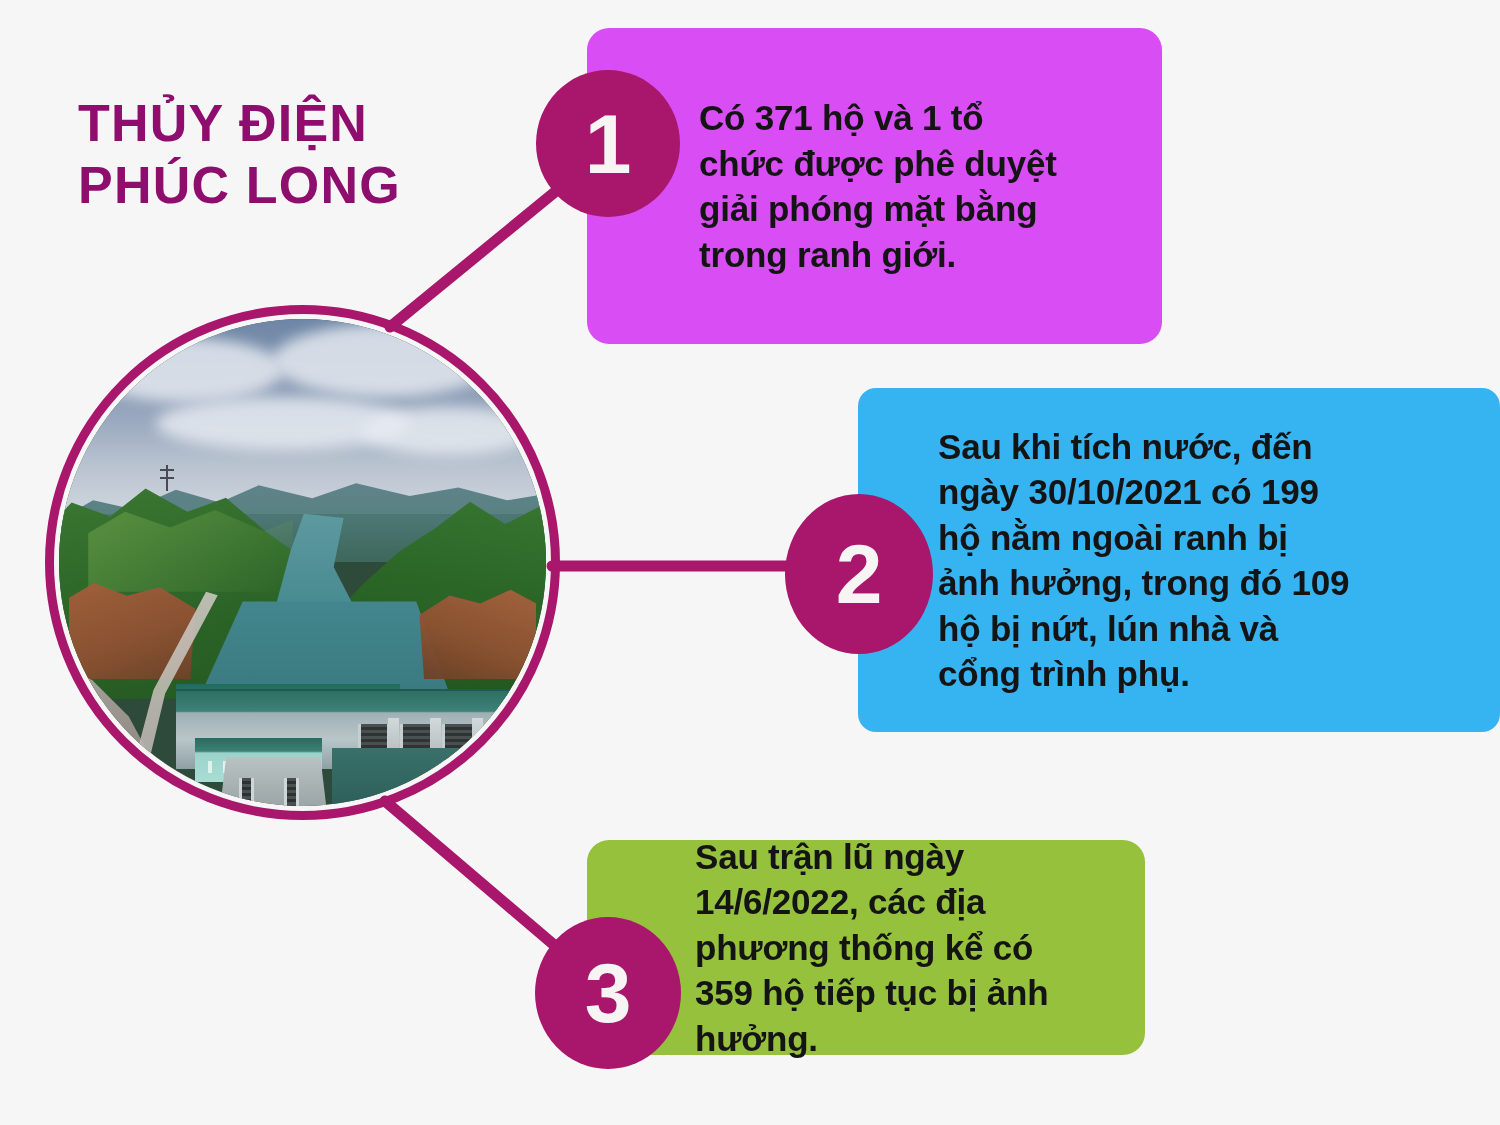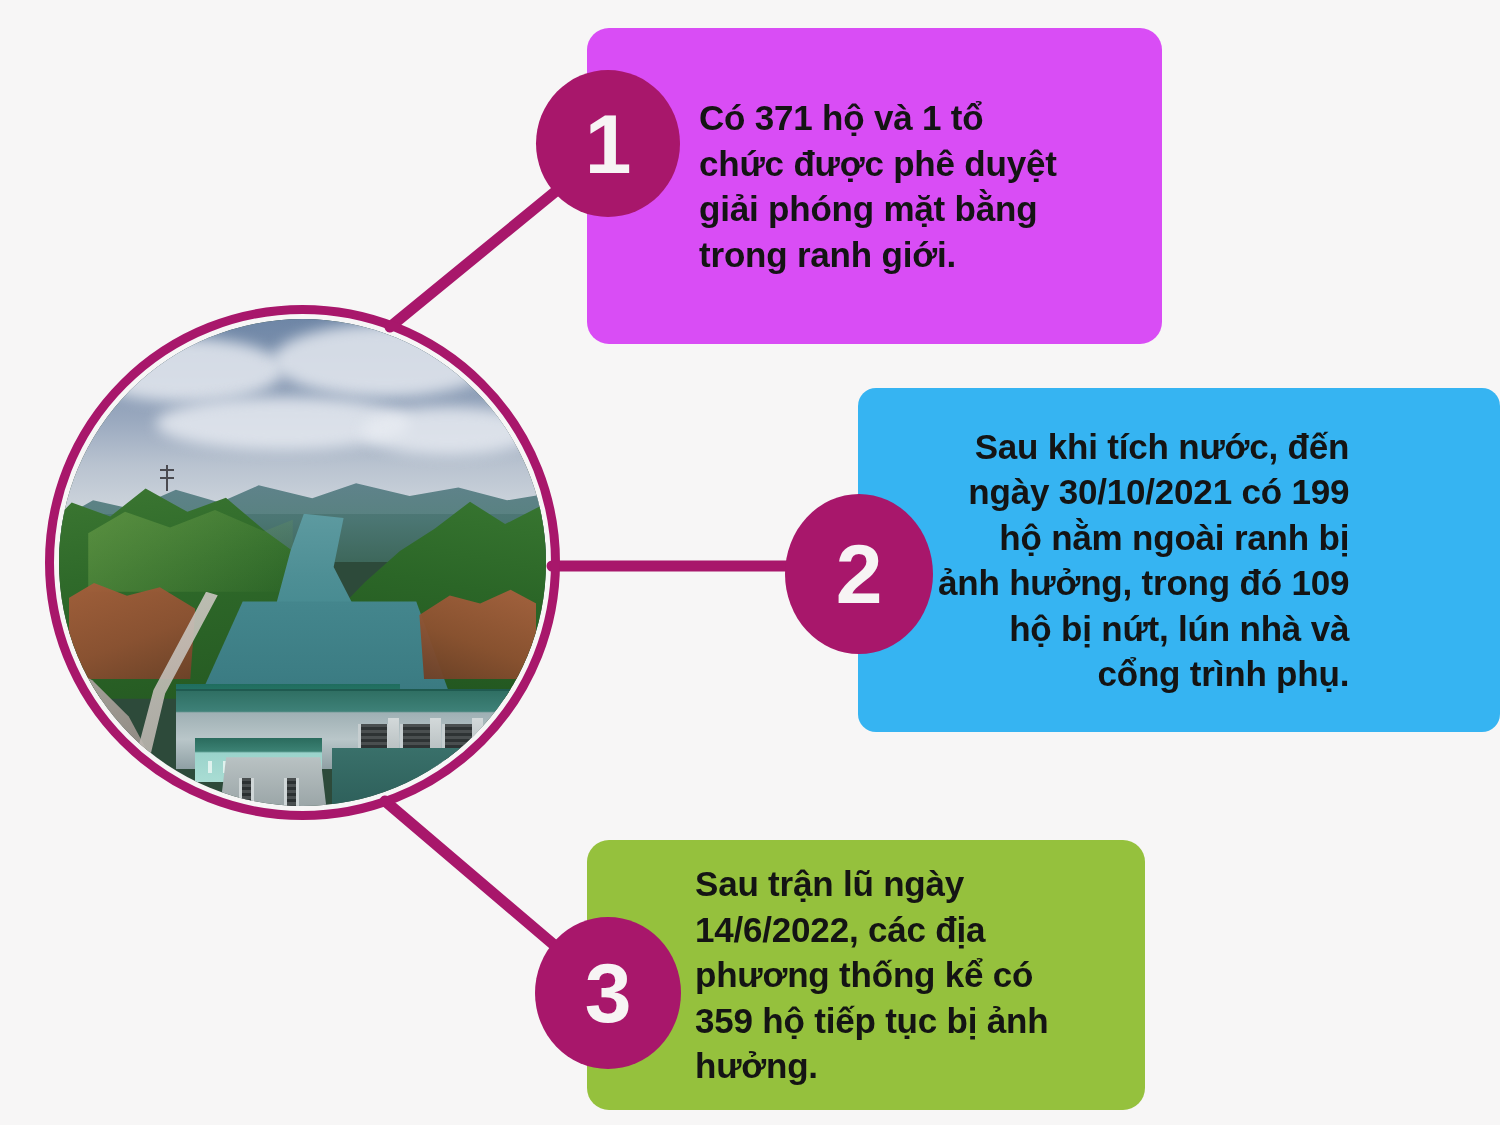--- a/index.html
+++ b/index.html
@@ -196,22 +196,22 @@
     color: #141414;
     font-weight: 700;
     font-size: 35px;
     line-height: 1.30;
     letter-spacing: -0.2px;
     white-space: pre-line;
   }
   #box1 { left: 587px; top: 28px;  width: 575px; height: 316px; background: #d94df5; }
   #box1 .callout-text { margin-left: 112px; margin-right: 22px; }
   #box2 { left: 858px; top: 388px; width: 642px; height: 344px; background: #36b4f2; border-radius: 18px; }
-  #box2 .callout-text { margin-left: 80px; margin-right: 24px; text-align: right; }
-  #box3 { left: 587px; top: 840px; width: 558px; height: 270px; background: #95c13d; }
+  #box2 .callout-text { margin-left: 80px; margin-right: 24px; }
+  #box3 { left: 587px; top: 840px; width: 558px; height: 215px; background: #95c13d; }
   #box3 .callout-text { margin-left: 108px; margin-right: 22px; }
 
   
   .num-bubble {
     position: absolute;
     border-radius: 50%;
     background: #a8176b;
     color: #f7f4f4;
     display: flex;
     align-items: center;
@@ -229,20 +229,22 @@
 <body>
 
 <div id="stage">
 
   <svg id="connectors" viewBox="0 0 1500 1125">
     <line x1="390" y1="327" x2="572" y2="178" stroke="#a8176b" stroke-width="11" stroke-linecap="round"></line>
     <line x1="552" y1="566" x2="800" y2="566" stroke="#a8176b" stroke-width="11" stroke-linecap="round"></line>
     <line x1="385" y1="801" x2="560" y2="950" stroke="#a8176b" stroke-width="11" stroke-linecap="round"></line>
   </svg>
 
+  <div id="title">THỦY ĐIỆN
+PHÚC LONG</div>
 
   <div id="photo-wrap">
     <div id="photo-clip">
       <div class="ph-sky"></div>
       <div class="cloud" style="left:6%;  top:4%;  width:40%; height:13%;"></div>
       <div class="cloud" style="left:44%; top:1%;  width:46%; height:15%;"></div>
       <div class="cloud" style="left:20%; top:16%; width:52%; height:11%;"></div>
       <div class="cloud" style="left:62%; top:18%; width:36%; height:10%;"></div>
       <div class="ph-hills-far"></div>
       <div class="ph-hill-left"></div>

